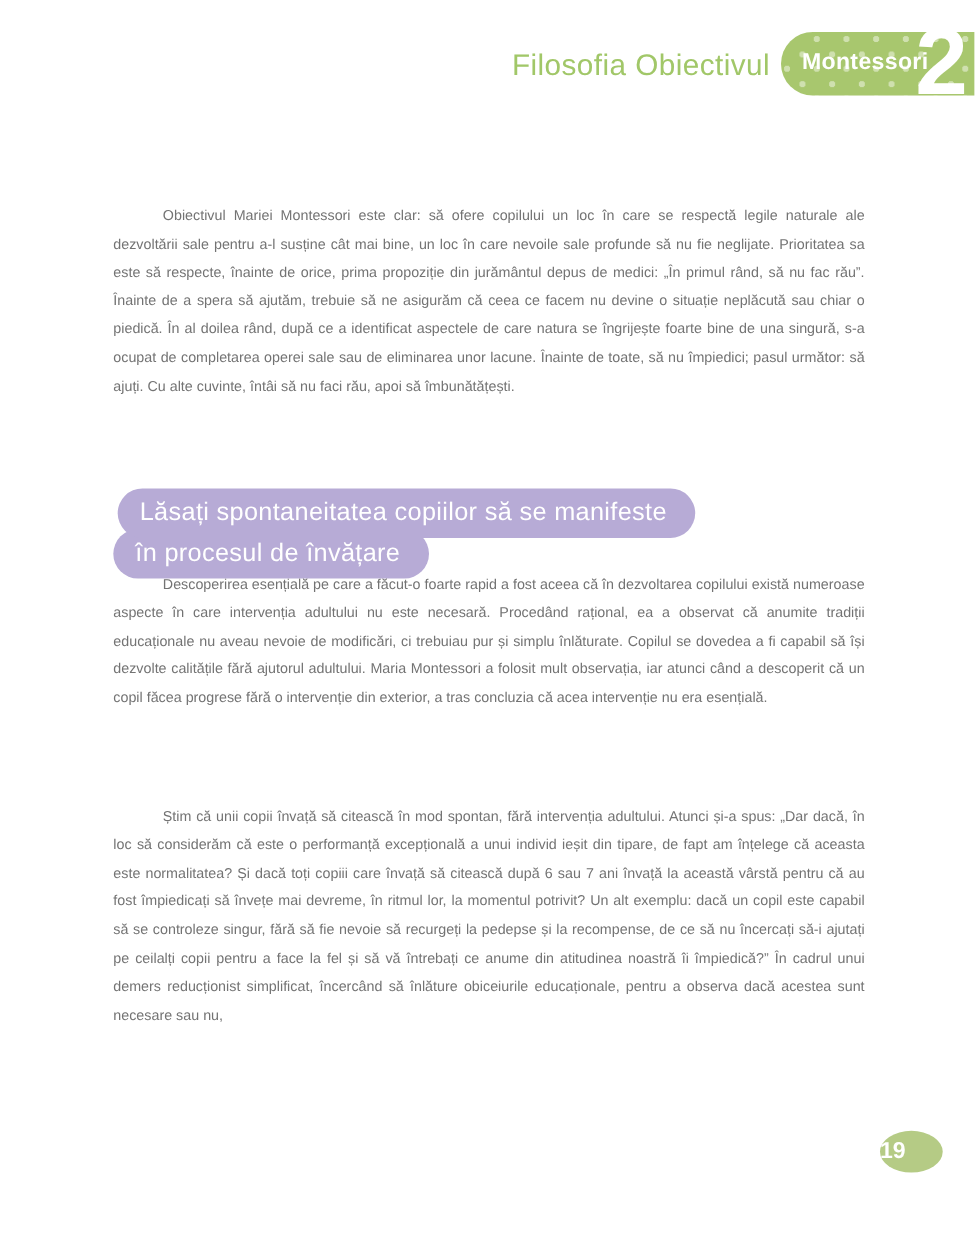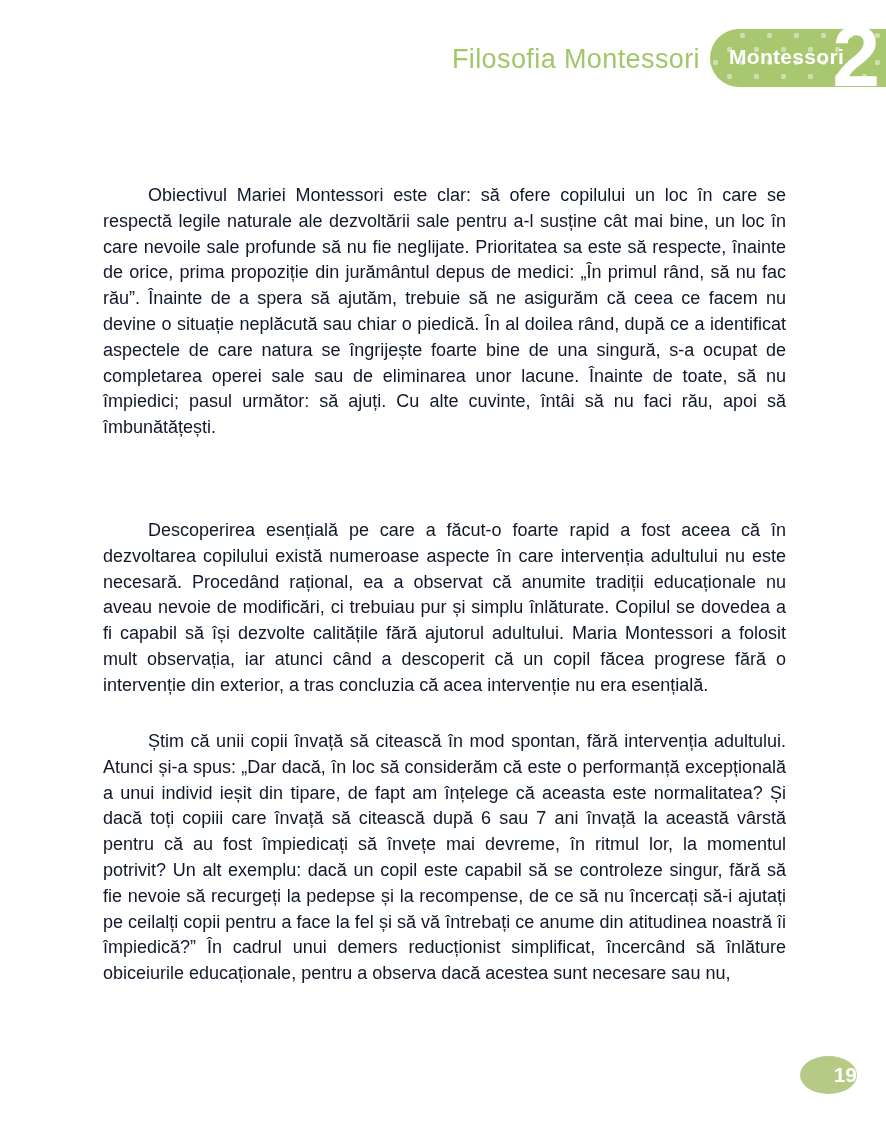--- a/index.html
+++ b/index.html
@@ -61,23 +61,23 @@
   }
 
   
   .para {
     position: absolute;
     left: 103px;
     width: 683px;
     margin: 0;
     text-indent: 45px;
     text-align: justify;
-    font-size: 18px;
+    font-size: 13px;
     line-height: 25.8px;
-    color: #0f172a;
+    color: #737373;
   }
   .para-1 { top: 183px; }
   .para-2 { top: 518px; }
   .para-3 { top: 729px; }
 
   
   .section-heading {
     position: absolute;
     left: 103px;
     top: 444px;
@@ -93,47 +93,51 @@
     padding: 8px 26px 10px 20px;
     border-radius: 26px;
   }
   .heading-pill-1 { margin-left: 4px; position: relative; z-index: 1; }
   .heading-pill-2 { margin-top: -8px; }
 
   
   .page-number-badge {
     position: absolute;
     left: 800px;
-    top: 1056px;
+    top: 1028px;
     width: 57px;
     height: 38px;
     background: #b5cb85;
     border-radius: 50%;
     display: flex;
     align-items: center;
-    justify-content: flex-end;
+    justify-content: flex-start;
     color: #ffffff;
     font-size: 21px;
     font-weight: 700;
   }
 </style>
 </head>
 <body>
 
 <div class="page">
 
-  <div class="header-title">Filosofia Montessori</div>
+  <div class="header-title">Filosofia Obiectivul</div>
 
   <div class="chapter-badge">
     <span class="chapter-label">Montessori</span>
     <span class="chapter-number">2</span>
   </div>
 
   <p class="para para-1">Obiectivul Mariei Montessori este clar: să ofere copilului un loc în care se respectă legile naturale ale dezvoltării sale pentru a-l susține cât mai bine, un loc în care nevoile sale profunde să nu fie neglijate. Prioritatea sa este să respecte, înainte de orice, prima propoziție din jurământul depus de medici: „În primul rând, să nu fac rău”. Înainte de a spera să ajutăm, trebuie să ne asigurăm că ceea ce facem nu devine o situație neplăcută sau chiar o piedică. În al doilea rând, după ce a identificat aspectele de care natura se îngrijește foarte bine de una singură, s-a ocupat de completarea operei sale sau de eliminarea unor lacune. Înainte de toate, să nu împiedici; pasul următor: să ajuți. Cu alte cuvinte, întâi să nu faci rău, apoi să îmbunătățești.</p>
 
+  <div class="section-heading">
+    <span class="heading-pill heading-pill-1">Lăsați spontaneitatea copiilor să se manifeste</span>
+    <span class="heading-pill heading-pill-2">în procesul de învățare</span>
+  </div>
 
   <p class="para para-2">Descoperirea esențială pe care a făcut-o foarte rapid a fost aceea că în dezvoltarea copilului există numeroase aspecte în care intervenția adultului nu este necesară. Procedând rațional, ea a observat că anumite tradiții educaționale nu aveau nevoie de modificări, ci trebuiau pur și simplu înlăturate. Copilul se dovedea a fi capabil să își dezvolte calitățile fără ajutorul adultului. Maria Montessori a folosit mult observația, iar atunci când a descoperit că un copil făcea progrese fără o intervenție din exterior, a tras concluzia că acea intervenție nu era esențială.</p>
 
   <p class="para para-3">Știm că unii copii învață să citească în mod spontan, fără intervenția adultului. Atunci și-a spus: „Dar dacă, în loc să considerăm că este o performanță excepțională a unui individ ieșit din tipare, de fapt am înțelege că aceasta este normalitatea? Și dacă toți copiii care învață să citească după 6 sau 7 ani învață la această vârstă pentru că au fost împiedicați să învețe mai devreme, în ritmul lor, la momentul potrivit? Un alt exemplu: dacă un copil este capabil să se controleze singur, fără să fie nevoie să recurgeți la pedepse și la recompense, de ce să nu încercați să-i ajutați pe ceilalți copii pentru a face la fel și să vă întrebați ce anume din atitudinea noastră îi împiedică?” În cadrul unui demers reducționist simplificat, încercând să înlăture obiceiurile educaționale, pentru a observa dacă acestea sunt necesare sau nu,</p>
 
   <div class="page-number-badge">
     <span>19</span>
   </div>
 
 </div>

